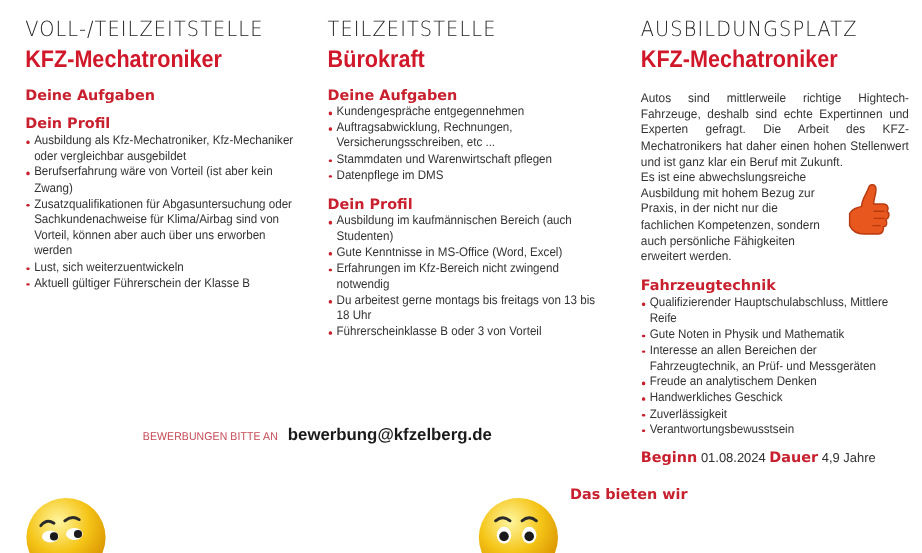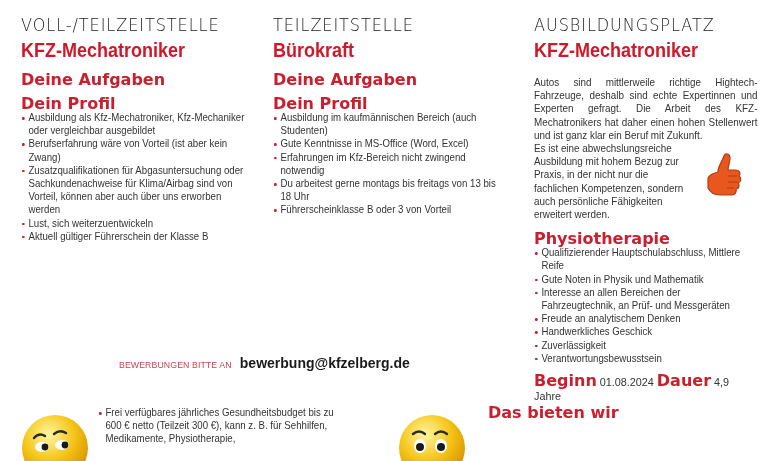--- a/index.html
+++ b/index.html
@@ -29,21 +29,21 @@
     color: #d0182a;
     line-height: 24px;
     margin-top: 2px;
     transform: scaleX(0.9);
     transform-origin: left center;
     white-space: nowrap;
   }
   .sec-head {
     font-family: "DejaVu Sans", sans-serif;
     font-weight: bold;
-    font-size: 16px;
+    font-size: 12px;
     color: #c8202e;
     line-height: 13px;
     margin-top: 11px;
   }
   .sec-head + ul { margin-top: 1px; }
   ul.bullets { list-style: none; }
   ul.bullets li {
     position: relative;
     padding-left: 8px;
     font-size: 10.4px;
@@ -78,39 +78,39 @@
     width: 165px;
     transform: scaleX(0.95);
     transform-origin: left center;
   }
   .begin-line {
     margin-top: 9px;
     font-size: 10.8px;
     line-height: 14px;
     color: #333333;
   }
-  .begin-line .lbl { color: #c8202e; font-weight: bold; font-family: "DejaVu Sans", sans-serif; font-size: 16px; }
+  .begin-line .lbl { color: #c8202e; font-weight: bold; font-family: "DejaVu Sans", sans-serif; font-size: 12px; }
 
   .thumb { position: absolute; left: 702px; top: 152px; width: 40px; height: 46px; }
 
   .apply {
     position: absolute; left: 119px; top: 354px;
     white-space: nowrap;
   }
   .apply .apply-label {
     font-size: 9.5px; color: #c54652; letter-spacing: 0.1px;
     transform: scaleX(0.92); display: inline-block; transform-origin: left center;
   }
   .apply .apply-email {
     font-size: 14px; font-weight: bold; color: #1a1a1a; margin-left: -6px;
   }
 
   .bottom-block { position: absolute; top: 406px; }
   .bottom-1 { left: 98px; width: 240px; }
-  .bottom-2 { left: 488px; width: 240px; }
+  .bottom-2 { left: 475px; width: 240px; }
   .bottom-block .sec-head { margin-top: 0; }
 
   .smiley { position: absolute; width: 70px; height: 70px; }
   .smiley-1 { left: 20px; top: 410px; }
   .smiley-2 { left: 397px; top: 410px; }
 </style>
 </head>
 <body>
 
 <div class="col col-1">
@@ -124,36 +124,42 @@
     <li>Zusatzqualifikationen für Abgasuntersuchung oder Sachkundenachweise für Klima/Airbag sind von Vorteil, können aber auch über uns erworben werden</li>
     <li>Lust, sich weiterzuentwickeln</li>
     <li>Aktuell gültiger Führerschein der Klasse B</li>
   </ul>
 </div>
 
 <div class="col col-2">
   <div class="kicker">TEILZEITSTELLE</div>
   <div class="job-title">Bürokraft</div>
   <div class="sec-head">Deine Aufgaben</div>
+  <ul class="bullets">
+    <li>Kundengespräche entgegennehmen</li>
+    <li>Auftragsabwicklung, Rechnungen, Versicherungsschreiben, etc ...</li>
+    <li>Stammdaten und Warenwirtschaft pflegen</li>
+    <li>Datenpflege im DMS</li>
+  </ul>
   <div class="sec-head">Dein Profil</div>
   <ul class="bullets">
     <li>Ausbildung im kaufmännischen Bereich (auch Studenten)</li>
     <li>Gute Kenntnisse in MS-Office (Word, Excel)</li>
     <li>Erfahrungen im Kfz-Bereich nicht zwingend notwendig</li>
     <li>Du arbeitest gerne montags bis freitags von 13 bis 18 Uhr</li>
     <li>Führerscheinklasse B oder 3 von Vorteil</li>
   </ul>
 </div>
 
 <div class="col col-3">
   <div class="kicker">AUSBILDUNGSPLATZ</div>
   <div class="job-title">KFZ-Mechatroniker</div>
   <p class="intro">Autos sind mittlerweile richtige Hightech-Fahrzeuge, deshalb sind echte Expertinnen und Experten gefragt. Die Arbeit des KFZ-Mechatronikers hat daher einen hohen Stellenwert und ist ganz klar ein Beruf mit Zukunft.</p>
   <p class="intro2">Es ist eine abwechslungsreiche Ausbildung mit hohem Bezug zur Praxis, in der nicht nur die fachlichen Kompetenzen, sondern auch persönliche Fähigkeiten erweitert werden.</p>
-  <div class="sec-head">Physiotherapie</div>
+  <div class="sec-head">Fahrzeugtechnik</div>
   <ul class="bullets">
     <li>Qualifizierender Hauptschulabschluss, Mittlere Reife</li>
     <li>Gute Noten in Physik und Mathematik</li>
     <li>Interesse an allen Bereichen der Fahrzeugtechnik, an Prüf- und Messgeräten</li>
     <li>Freude an analytischem Denken</li>
     <li>Handwerkliches Geschick</li>
     <li>Zuverlässigkeit</li>
     <li>Verantwortungsbewusstsein</li>
   </ul>
   <div class="begin-line">
@@ -185,23 +191,20 @@
   <circle cx="35" cy="38" r="33" fill="url(#sg1)"></circle>
   <path d="M14 28 Q19 22 25 26" stroke="#2a2a2a" stroke-width="2.4" fill="none" stroke-linecap="round"></path>
   <path d="M34 24 Q40 19 46 23" stroke="#2a2a2a" stroke-width="2.4" fill="none" stroke-linecap="round"></path>
   <ellipse cx="22" cy="37" rx="7" ry="5" fill="#ffffff"></ellipse>
   <ellipse cx="42" cy="35" rx="7" ry="5" fill="#ffffff"></ellipse>
   <circle cx="25" cy="37" r="3.4" fill="#1a1a1a"></circle>
   <circle cx="45" cy="35" r="3.4" fill="#1a1a1a"></circle>
 </svg>
 
 <div class="bottom-block bottom-1">
-  <ul class="bullets">
-    <li>Frei verfügbares jährliches Gesundheitsbudget bis zu 600 € netto (Teilzeit 300 €), kann z. B. für Sehhilfen, Medikamente, Physiotherapie,</li>
-  </ul>
 </div>
 
 <svg class="smiley smiley-2" viewBox="0 0 70 70">
   <defs>
     <radialGradient id="sg2" cx="40%" cy="30%" r="70%">
       <stop offset="0%" stop-color="#fff6a0"></stop>
       <stop offset="55%" stop-color="#f5c518"></stop>
       <stop offset="100%" stop-color="#d99400"></stop>
     </radialGradient>
   </defs>

